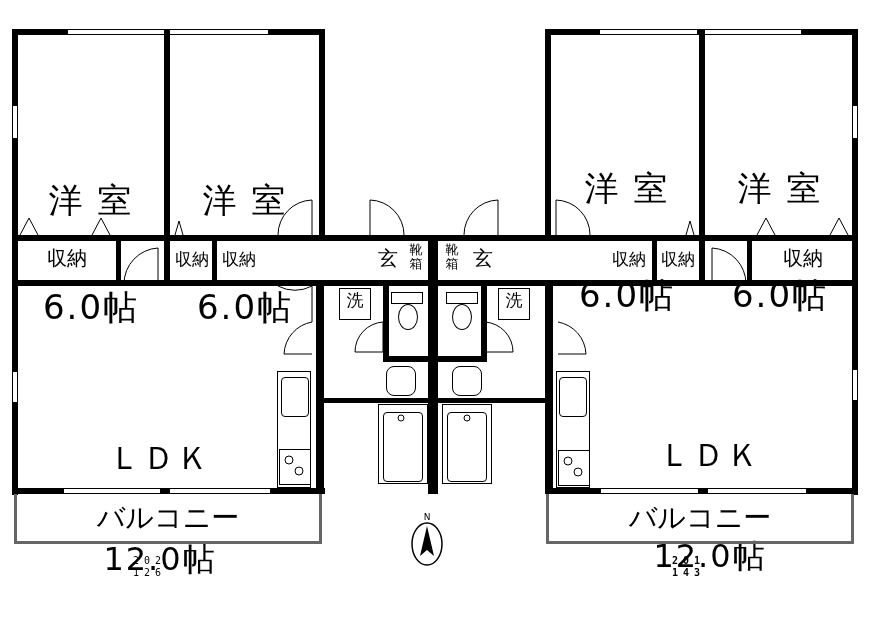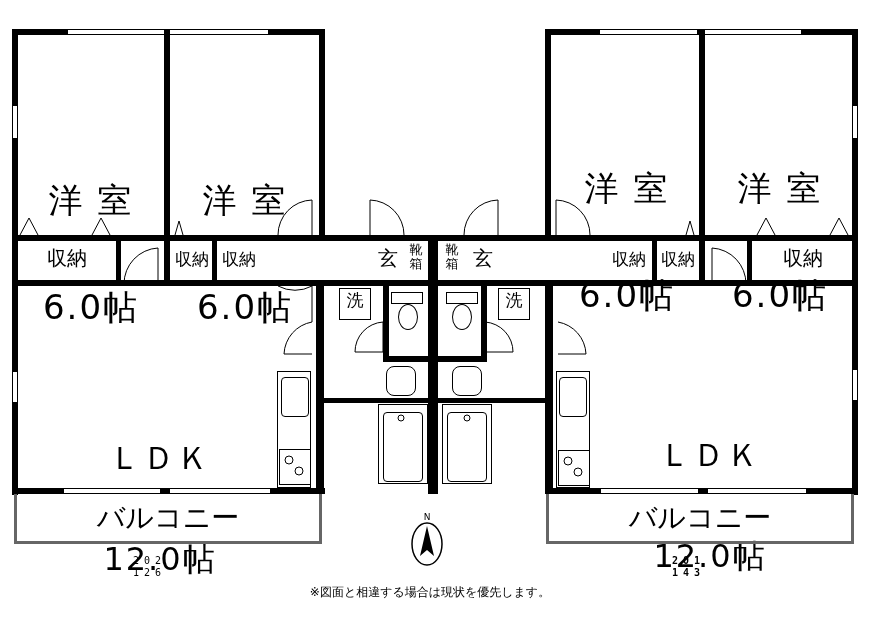--- a/index.html
+++ b/index.html
@@ -179,14 +179,13 @@
   </svg>
 
   <div class="abs" style="left:405px;top:510px;width:44px;height:60px;">
     <svg width="44" height="60">
       <ellipse cx="22" cy="34" rx="15" ry="21" fill="#fff" stroke="#000" stroke-width="1.5"></ellipse>
       <polygon points="22,16 15,46 22,40 29,46" fill="#000"></polygon>
       <text x="22" y="10" font-size="9" text-anchor="middle" font-family="DejaVu Sans, sans-serif">N</text>
     </svg>
   </div>
 
-  <div class="abs note" style="left:220px;top:584px;width:420px;text-align:center;">※図面と相違する場合は現状を優先します。</div>
 </div>
 
 </body></html>

